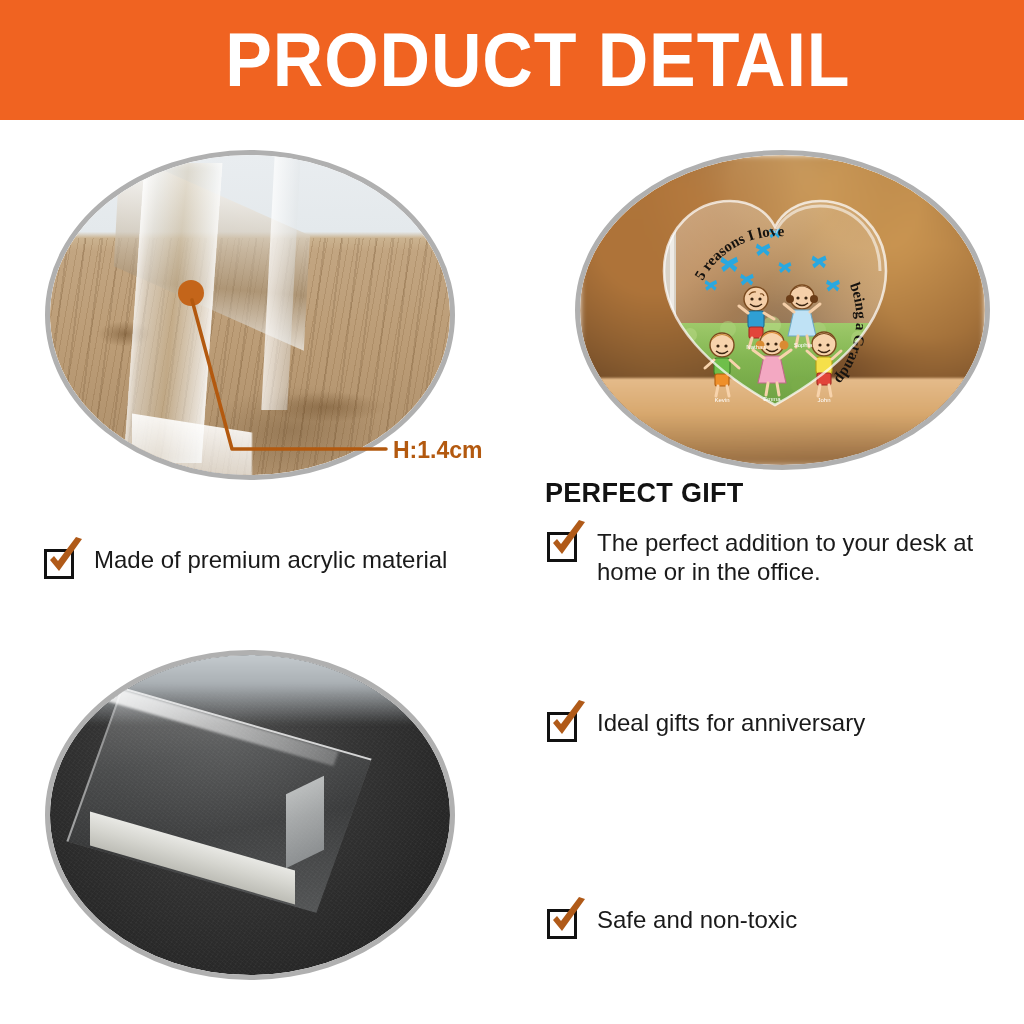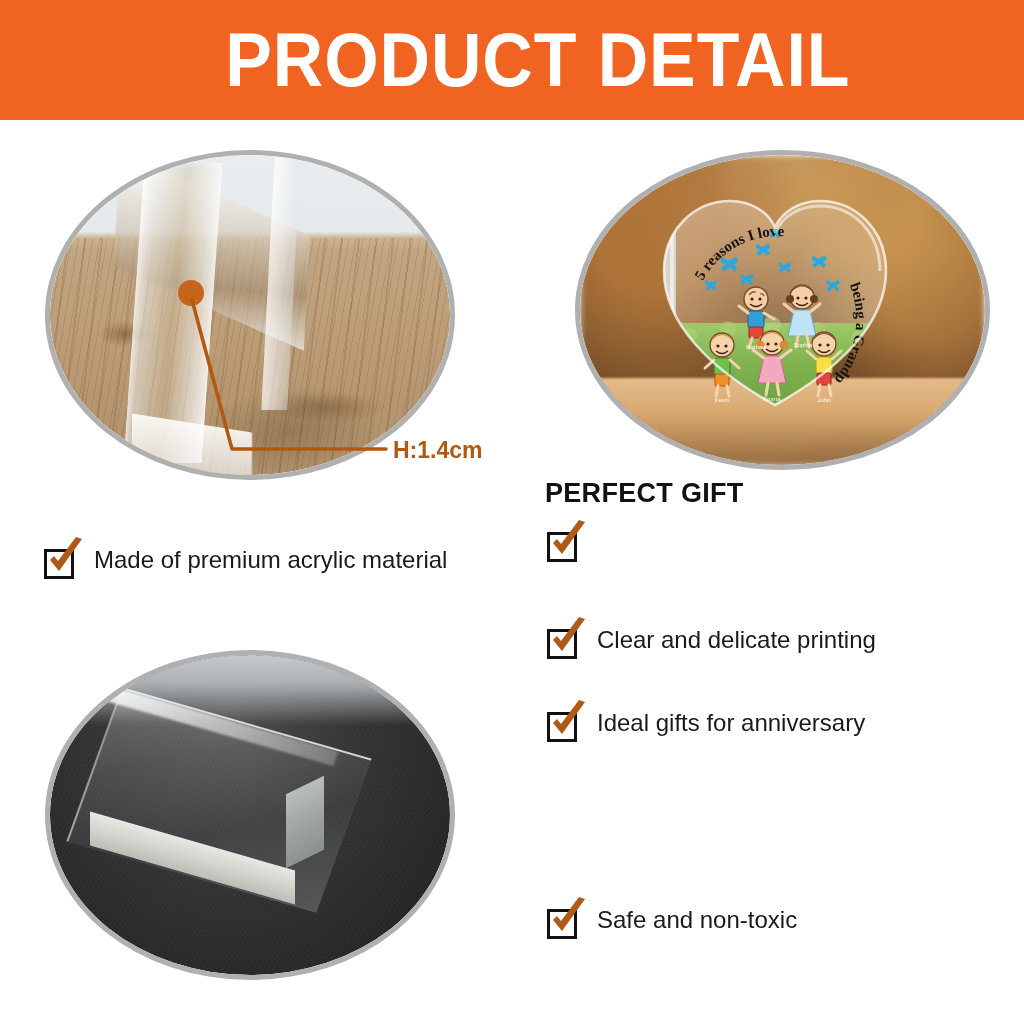--- a/index.html
+++ b/index.html
@@ -421,31 +421,23 @@
 
   <div class="section-title" id="title-gift">PERFECT GIFT</div>
 
   <div class="bullet" id="b-gift-0">
     <span class="cbox">
       <span class="sq"></span>
       <svg class="tick" viewBox="0 0 46 46">
         <path d="M8,25 L17,36 L40,4 L34,2 L16,26 L12,21 Z" fill="#b05a18"></path>
       </svg>
     </span>
-  </div>
-
-  <div class="bullet" id="b-gift-1">
-    <span class="cbox">
-      <span class="sq"></span>
-      <svg class="tick" viewBox="0 0 46 46">
-        <path d="M8,25 L17,36 L40,4 L34,2 L16,26 L12,21 Z" fill="#b05a18"></path>
-      </svg>
-    </span>
-    <span class="bullet-text">Clear and delicate printing</span>
-  </div>
+    <span class="bullet-text">The perfect addition to your desk at home or in the office.</span>
+  </div>
+
 
   <div class="bullet" id="b-gift-2">
     <span class="cbox">
       <span class="sq"></span>
       <svg class="tick" viewBox="0 0 46 46">
         <path d="M8,25 L17,36 L40,4 L34,2 L16,26 L12,21 Z" fill="#b05a18"></path>
       </svg>
     </span>
     <span class="bullet-text">Ideal gifts for anniversary</span>
   </div>

